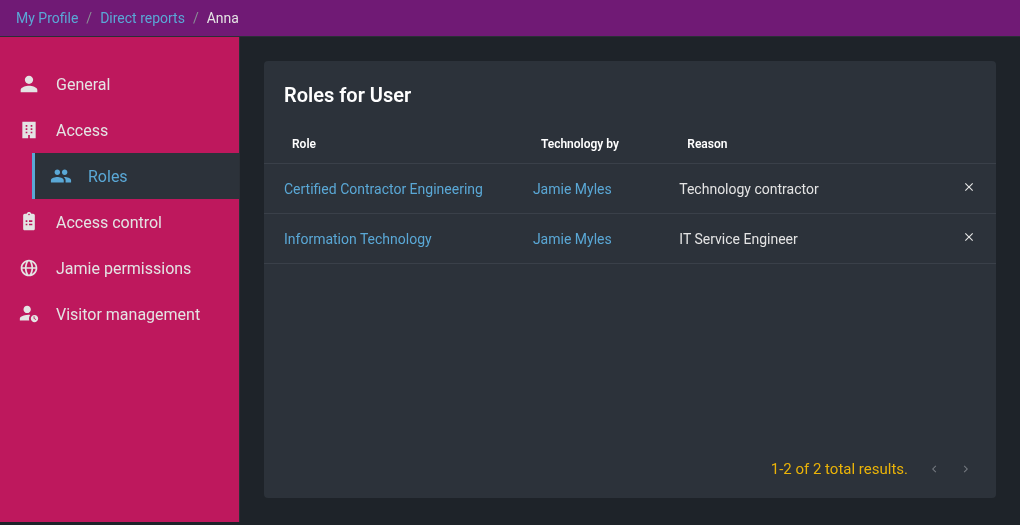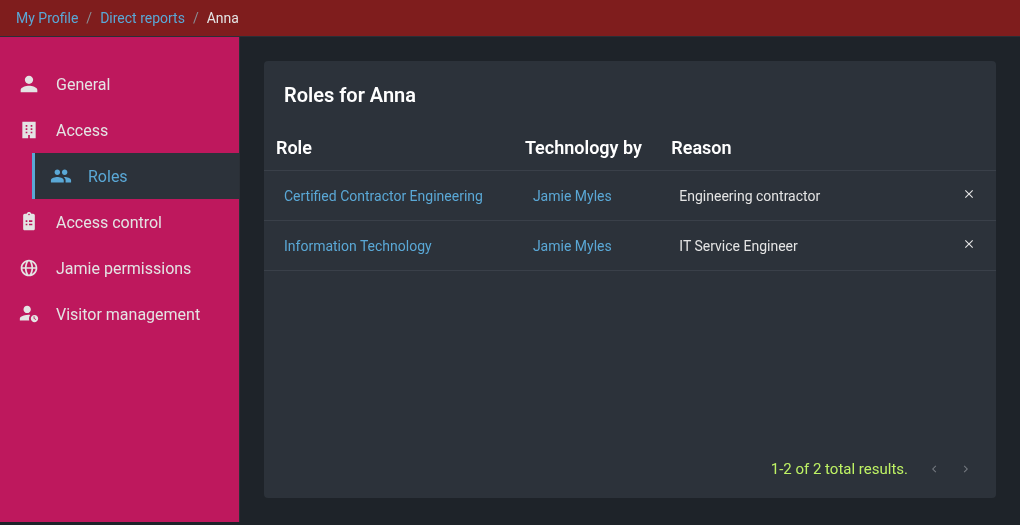--- a/index.html
+++ b/index.html
@@ -5,21 +5,21 @@
     * { margin: 0; padding: 0; box-sizing: border-box; }
     body {
       font-family: -apple-system, BlinkMacSystemFont, "Segoe UI", Roboto, Arial, sans-serif;
       background: #1e2329;
       color: #e4e4e4;
       width: 1020px;
       height: 525px;
       overflow: hidden;
     }
     .breadcrumb-bar {
-      background: #7f1d1d;
+      background: #701a75;
       padding: 10px 16px;
       font-size: 14px;
       display: flex;
       align-items: center;
       gap: 8px;
       border-bottom: 1px solid #2a2f36;
     }
     .breadcrumb-link {
       color: #5aa8d6;
       text-decoration: none;
@@ -86,22 +86,22 @@
       padding: 22px 20px 18px 20px;
       color: #fff;
     }
     table {
       width: 100%;
       border-collapse: collapse;
     }
     th {
       text-align: left;
       font-weight: 600;
-      font-size: 18px;
-      padding: 12px 12px;
+      font-size: 12px;
+      padding: 12px 28px;
       border-bottom: 1px solid #3a4049;
       color: #fff;
       margin-left: 20px;
     }
     td {
       padding: 16px 20px;
       font-size: 14px;
       border-bottom: 1px solid #3a4049;
       vertical-align: middle;
     }
@@ -119,21 +119,21 @@
     }
     .remove-icon svg { fill: #e4e4e4; width: 14px; height: 14px; }
     .panel-footer {
       margin-top: auto;
       padding: 16px 24px 20px 20px;
       display: flex;
       justify-content: flex-end;
       align-items: center;
       gap: 20px;
       font-size: 15px;
-      color: #bef264;
+      color: #eab308;
     }
     .pager-btn {
       cursor: pointer;
       display: inline-flex;
       opacity: 0.5;
     }
     .pager-btn svg { fill: #bfc3c9; width: 12px; height: 12px; }
     th:nth-child(1), td:nth-child(1) { width: 34%; }
     th:nth-child(2), td:nth-child(2) { width: 20%; }
     th:nth-child(3), td:nth-child(3) { width: auto; }
@@ -204,36 +204,36 @@
             <path d="M10 11c2.2 0 4-1.8 4-4s-1.8-4-4-4-4 1.8-4 4 1.8 4 4 4zm0 2c-2.7 0-8 1.3-8 4v2h10.3c-.2-.6-.3-1.3-.3-2 0-1.5.5-2.9 1.4-4-1-.3-2.2-.5-3.4 0zm8 0c-2.2 0-4 1.8-4 4s1.8 4 4 4 4-1.8 4-4-1.8-4-4-4zm1.5 5.5L17 17v-2.5h1V16.5l1.8 1.3-.3.7z"></path>
           </svg>
       </span>
       <span>Visitor management</span>
     </div>
 
   </nav>
 
   <main class="main">
     <div class="panel">
-      <h2 class="panel-title">Roles for Anna</h2>
+      <h2 class="panel-title">Roles for User</h2>
 
       <table>
         <thead>
           <tr>
             <th>Role</th>
             <th>Technology by</th>
             <th>Reason</th>
             <th></th>
           </tr>
         </thead>
         <tbody>
           <tr>
             <td class="link-cell">Certified Contractor Engineering</td>
             <td class="link-cell">Jamie Myles</td>
-            <td>Engineering contractor</td>
+            <td>Technology contractor</td>
             <td class="remove-cell">
               <span class="remove-icon">
                 <svg viewBox="0 0 24 24">
                     <path d="M19 6.4L17.6 5 12 10.6 6.4 5 5 6.4 10.6 12 5 17.6 6.4 19 12 13.4 17.6 19 19 17.6 13.4 12z"></path>
                   </svg>
               </span>
             </td>
           </tr>
           <tr>
             <td class="link-cell">Information Technology</td>

